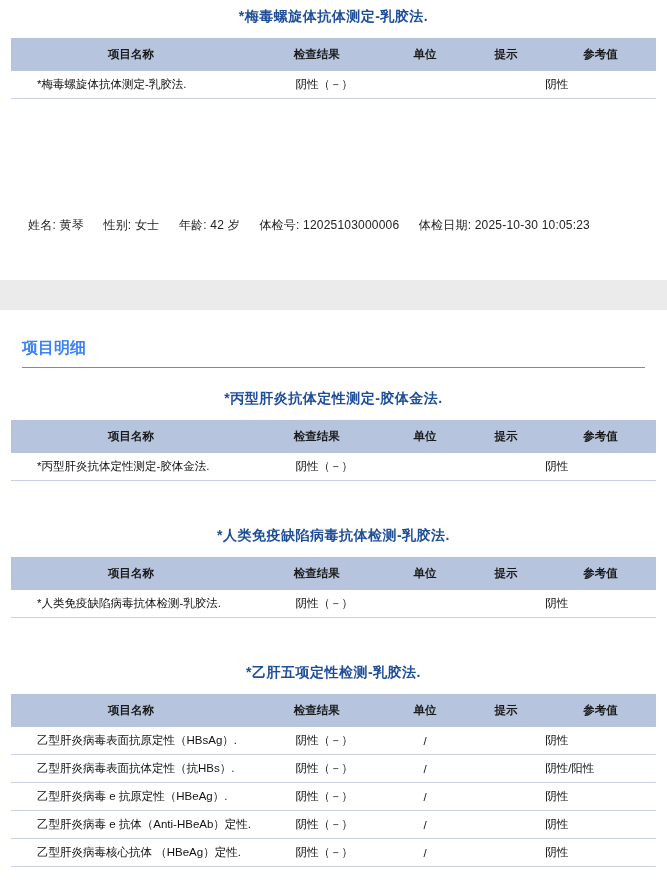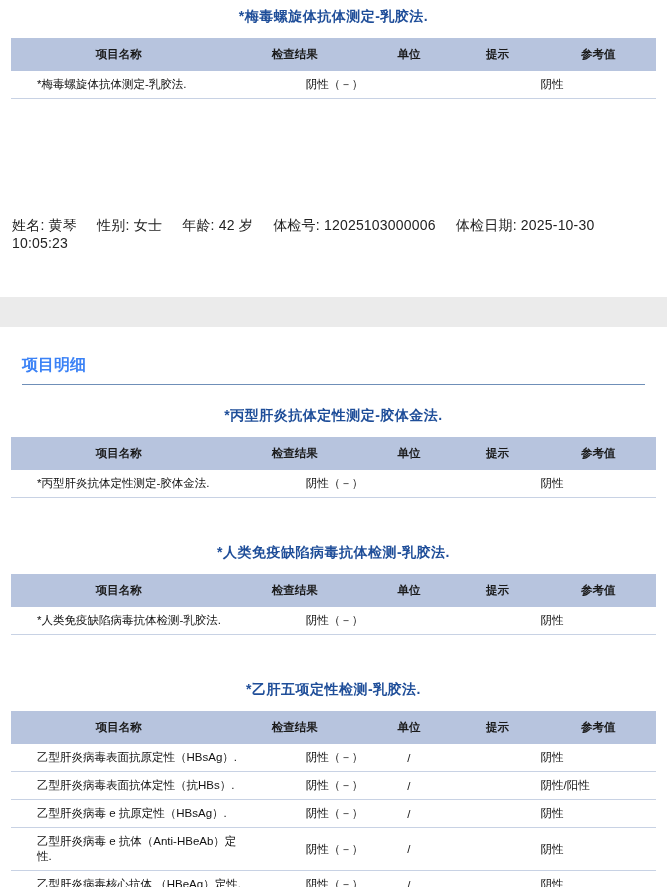--- a/index.html
+++ b/index.html
@@ -31,46 +31,46 @@
     border-collapse: collapse;
     width: 645px;
     margin: 0 auto;
     table-layout: fixed;
   }
   table.exam thead th {
     background: #b7c4de;
     color: #1a1a1a;
     font-size: 11.5px;
     font-weight: bold;
-    padding: 9px 16px;
+    padding: 9px 7px;
     text-align: center;
     border: none;
   }
   table.exam tbody td {
     font-size: 11.5px;
     padding: 6px 0;
     border-bottom: 1px solid #c8d2e4;
     background: #ffffff;
     color: #111;
   }
   table.exam tbody tr:first-child td {
     border-top: none;
   }
   .col-name   { width: 40.5%; text-align: left; padding-left: 26px !important; }
-  .col-result { width: 20%;  text-align: right; padding-left: 8px !important; }
+  .col-result { width: 20%;  text-align: center; padding-left: 8px !important; }
   .col-unit   { width: 12%;  text-align: center; }
   .col-hint   { width: 11%;  text-align: center; }
   .col-ref    { width: 16.5%; text-align: left; }
   th.col-name { text-align: center; padding-left: 0 !important; }
   th.col-result { text-align: center; padding-left: 0 !important; }
 
   .patient-line {
-    font-size: 14px;
+    font-size: 12px;
     color: #222;
-    padding-left: 12px;
+    padding-left: 28px;
     letter-spacing: 0.2px;
   }
   .patient-line span.seg { margin-right: 16px; }
   .gap-band {
     background: #ebebeb;
     height: 30px;
     width: 100%;
   }
   .detail-heading {
     font-size: 16px;
@@ -207,21 +207,21 @@
         <td class="col-ref">阴性</td>
       </tr>
       <tr>
         <td class="col-name">乙型肝炎病毒表面抗体定性（抗HBs）.</td>
         <td class="col-result">阴性（－）</td>
         <td class="col-unit">/</td>
         <td class="col-hint"></td>
         <td class="col-ref">阴性/阳性</td>
       </tr>
       <tr>
-        <td class="col-name">乙型肝炎病毒 e 抗原定性（HBsAg）.</td>
+        <td class="col-name">乙型肝炎病毒 e 抗原定性（HBeAg）.</td>
         <td class="col-result">阴性（－）</td>
         <td class="col-unit">/</td>
         <td class="col-hint"></td>
         <td class="col-ref">阴性</td>
       </tr>
       <tr>
         <td class="col-name">乙型肝炎病毒 e 抗体（Anti-HBeAb）定性.</td>
         <td class="col-result">阴性（－）</td>
         <td class="col-unit">/</td>
         <td class="col-hint"></td>

